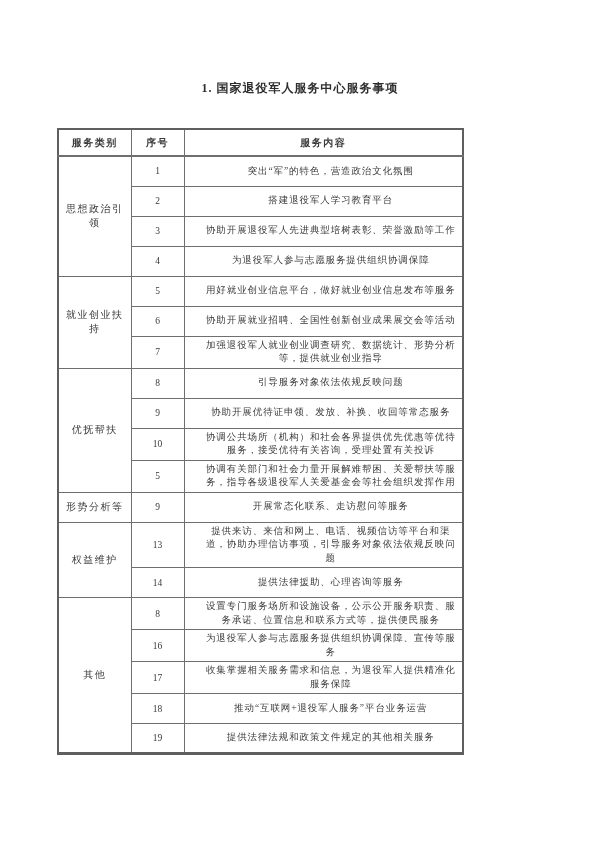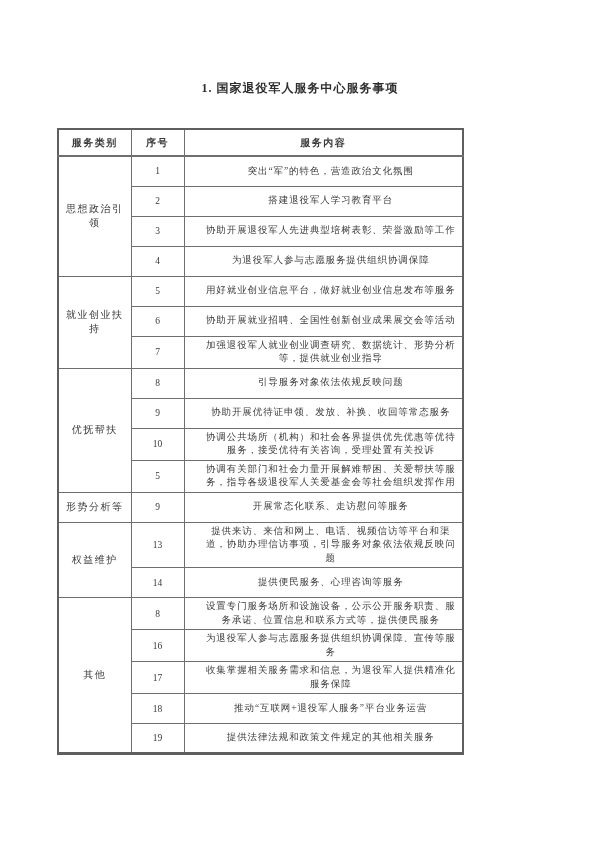--- a/index.html
+++ b/index.html
@@ -139,21 +139,21 @@
           <td class="num">9</td>
           <td class="content">开展常态化联系、走访慰问等服务</td>
         </tr>
         <tr>
           <td class="cat" rowspan="2">权益维护</td>
           <td class="num">13</td>
           <td class="content">提供来访、来信和网上、电话、视频信访等平台和渠道，协助办理信访事项，引导服务对象依法依规反映问题</td>
         </tr>
         <tr>
           <td class="num">14</td>
-          <td class="content">提供便民服务、心理咨询等服务</td>
+          <td class="content">提供法律援助、心理咨询等服务</td>
         </tr>
         <tr>
           <td class="cat" rowspan="5">其他</td>
           <td class="num">8</td>
           <td class="content">设置专门服务场所和设施设备，公示公开服务职责、服务承诺、位置信息和联系方式等，提供便民服务</td>
         </tr>
         <tr>
           <td class="num">16</td>
           <td class="content">为退役军人参与志愿服务提供组织协调保障、宣传等服务</td>
         </tr>

